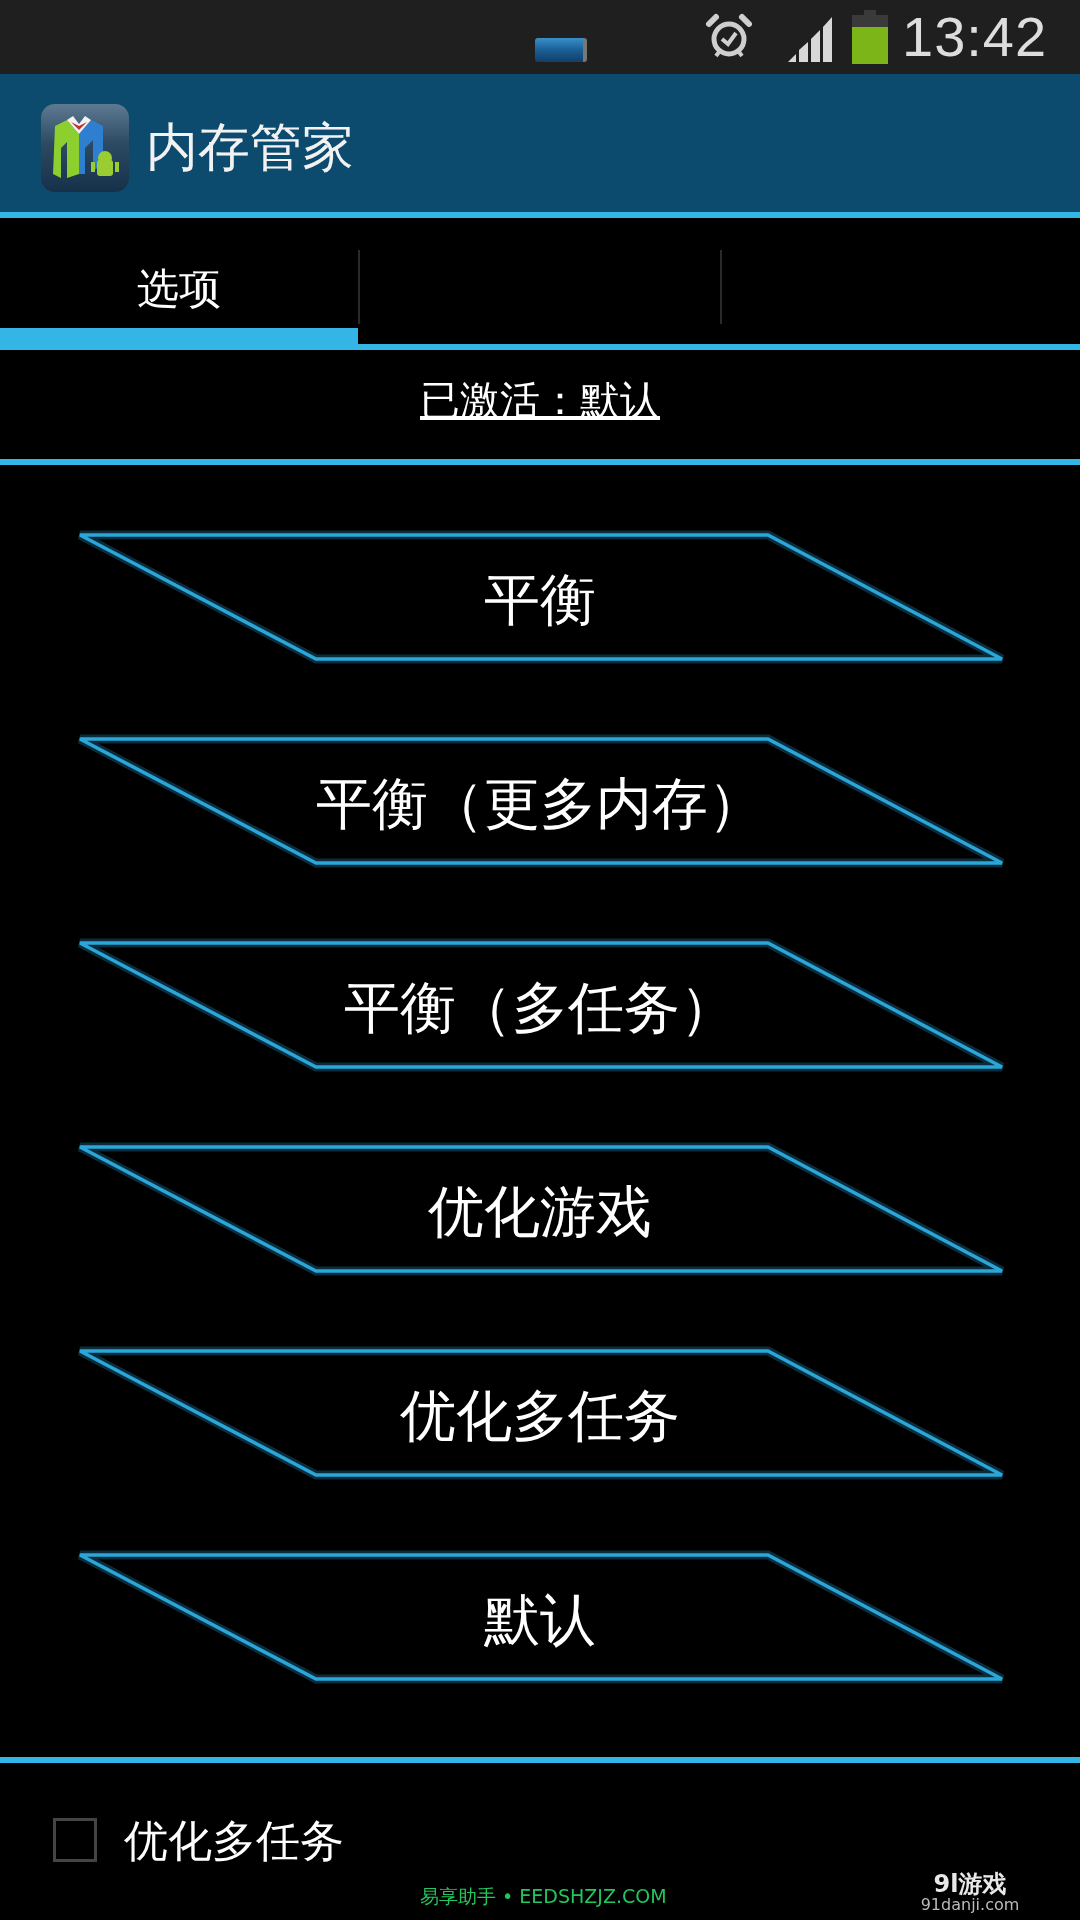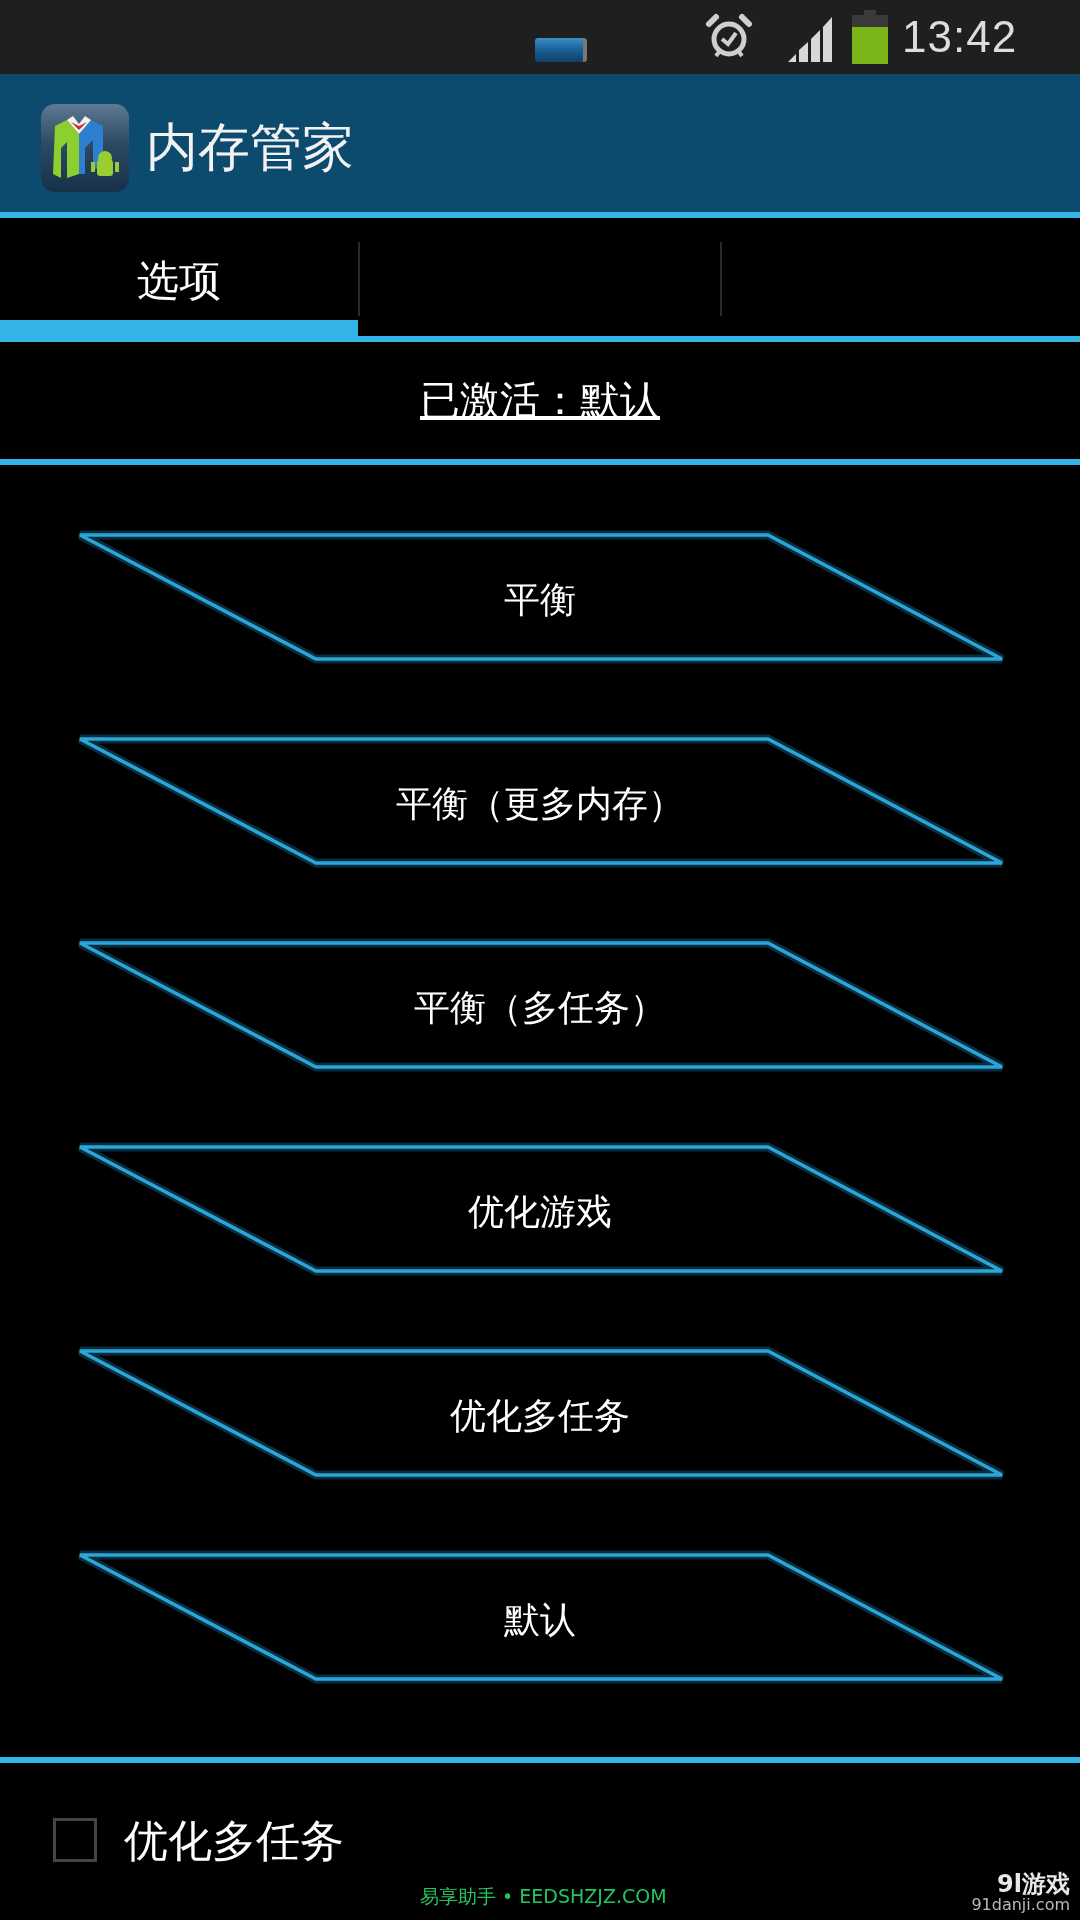--- a/index.html
+++ b/index.html
@@ -7,59 +7,59 @@
          font-family: "DejaVu Sans", "Liberation Sans", sans-serif; color: #fff; }
 
   
   .statusbar { position: absolute; left: 0; top: 0; width: 1080px; height: 74px; background: #1f1f1f; }
   .sb-notif { position: absolute; left: 535px; top: 38px; width: 48px; height: 24px;
               background: linear-gradient(180deg,#3a8fc8 0%,#1b5f96 50%,#123f66 100%);
               border-right: 4px solid #777; border-radius: 3px; }
   .sb-alarm { position: absolute; left: 704px; top: 12px; width: 50px; height: 50px; }
   .sb-signal { position: absolute; left: 786px; top: 14px; width: 50px; height: 48px; }
   .sb-battery { position: absolute; left: 852px; top: 10px; width: 36px; height: 54px; }
-  .sb-time { position: absolute; left: 902px; top: 4px; font-size: 44px; line-height: 66px;
+  .sb-time { position: absolute; left: 902px; top: 4px; font-size: 56px; line-height: 66px;
              color: #ddd; font-family: "Liberation Sans", sans-serif; letter-spacing: 1px; }
 
   
   .appbar { position: absolute; left: 0; top: 74px; width: 1080px; height: 140px; background: #0c4a6e; }
   .app-icon { position: absolute; left: 41px; top: 30px; width: 88px; height: 88px; border-radius: 14px;
               background: linear-gradient(180deg,#5d7a92 0%,#2d4a63 45%,#163049 100%);
               overflow: hidden; }
   .app-title { position: absolute; left: 146px; top: 38px; font-size: 52px; line-height: 70px; color: #f2f2f2; }
   .appbar-line { position: absolute; left: 0; top: 212px; width: 1080px; height: 6px; background: #33b5e5; }
 
   
-  .tabs { position: absolute; left: 0; top: 218px; width: 1060px; height: 126px; }
+  .tabs { position: absolute; left: 0; top: 226px; width: 1060px; height: 126px; }
   .tab { position: absolute; top: 0; height: 126px; width: 358px; text-align: center;
          font-size: 42px; line-height: 126px; color: #fff; cursor: pointer; }
   .tab-divider { position: absolute; top: 24px; width: 2px; height: 74px; background: #2a2a2a; }
   .tab-indicator { position: absolute; left: 0; top: 102px; width: 358px; height: 16px; background: #33b5e5; }
   .tab-baseline { position: absolute; left: 0; top: 118px; width: 1080px; height: 6px; background: #33b5e5; }
 
   
   .active-row { position: absolute; left: 0; top: 344px; width: 1080px; height: 116px;
                 text-align: center; font-size: 40px; line-height: 112px; color: #fff; text-decoration: underline; }
   .active-line { position: absolute; left: 0; top: 459px; width: 1080px; height: 6px; background: #33b5e5; }
 
   
   .mode-btn { position: absolute; left: 60px; width: 960px; height: 150px; cursor: pointer; }
   .mode-btn svg { position: absolute; left: 0; top: 0; }
   .mode-label { position: absolute; left: 0; top: 0; width: 960px; height: 150px; text-align: center;
-                line-height: 150px; font-size: 36px; color: #fff; }
+                line-height: 150px; font-size: 56px; color: #fff; }
 
   
   .bottom-line { position: absolute; left: 0; top: 1757px; width: 1080px; height: 6px; background: #33b5e5; }
   .boot-row { position: absolute; left: 0; top: 1770px; width: 1080px; height: 110px; cursor: pointer; }
   .checkbox { position: absolute; left: 53px; top: 48px; width: 44px; height: 44px;
               border: 3px solid #444; box-sizing: border-box; }
   .boot-label { position: absolute; left: 124px; top: 36px; font-size: 44px; line-height: 70px; color: #fff; }
 
   .wm-left { position: absolute; left: 420px; top: 1880px; font-size: 19px; color: #22c55e; line-height: 32px; }
-  .wm-right { position: absolute; left: 970px; top: 1870px; width: 100px; text-align: right; }
+  .wm-right { position: absolute; left: 920px; top: 1870px; width: 100px; text-align: center; }
   .wm-right-title { font-size: 24px; font-weight: bold; color: #e8e8e8; line-height: 28px; display: block; }
   .wm-right-sub { font-size: 16px; color: #bbb; line-height: 14px; display: block; }
 </style>
 </head>
 <body>
 
 <div class="statusbar">
   <div class="sb-notif"></div>
   <svg class="sb-alarm" viewBox="0 0 50 50">
     <circle cx="25" cy="27" r="15" fill="none" stroke="#cfcfcf" stroke-width="5"></circle>

